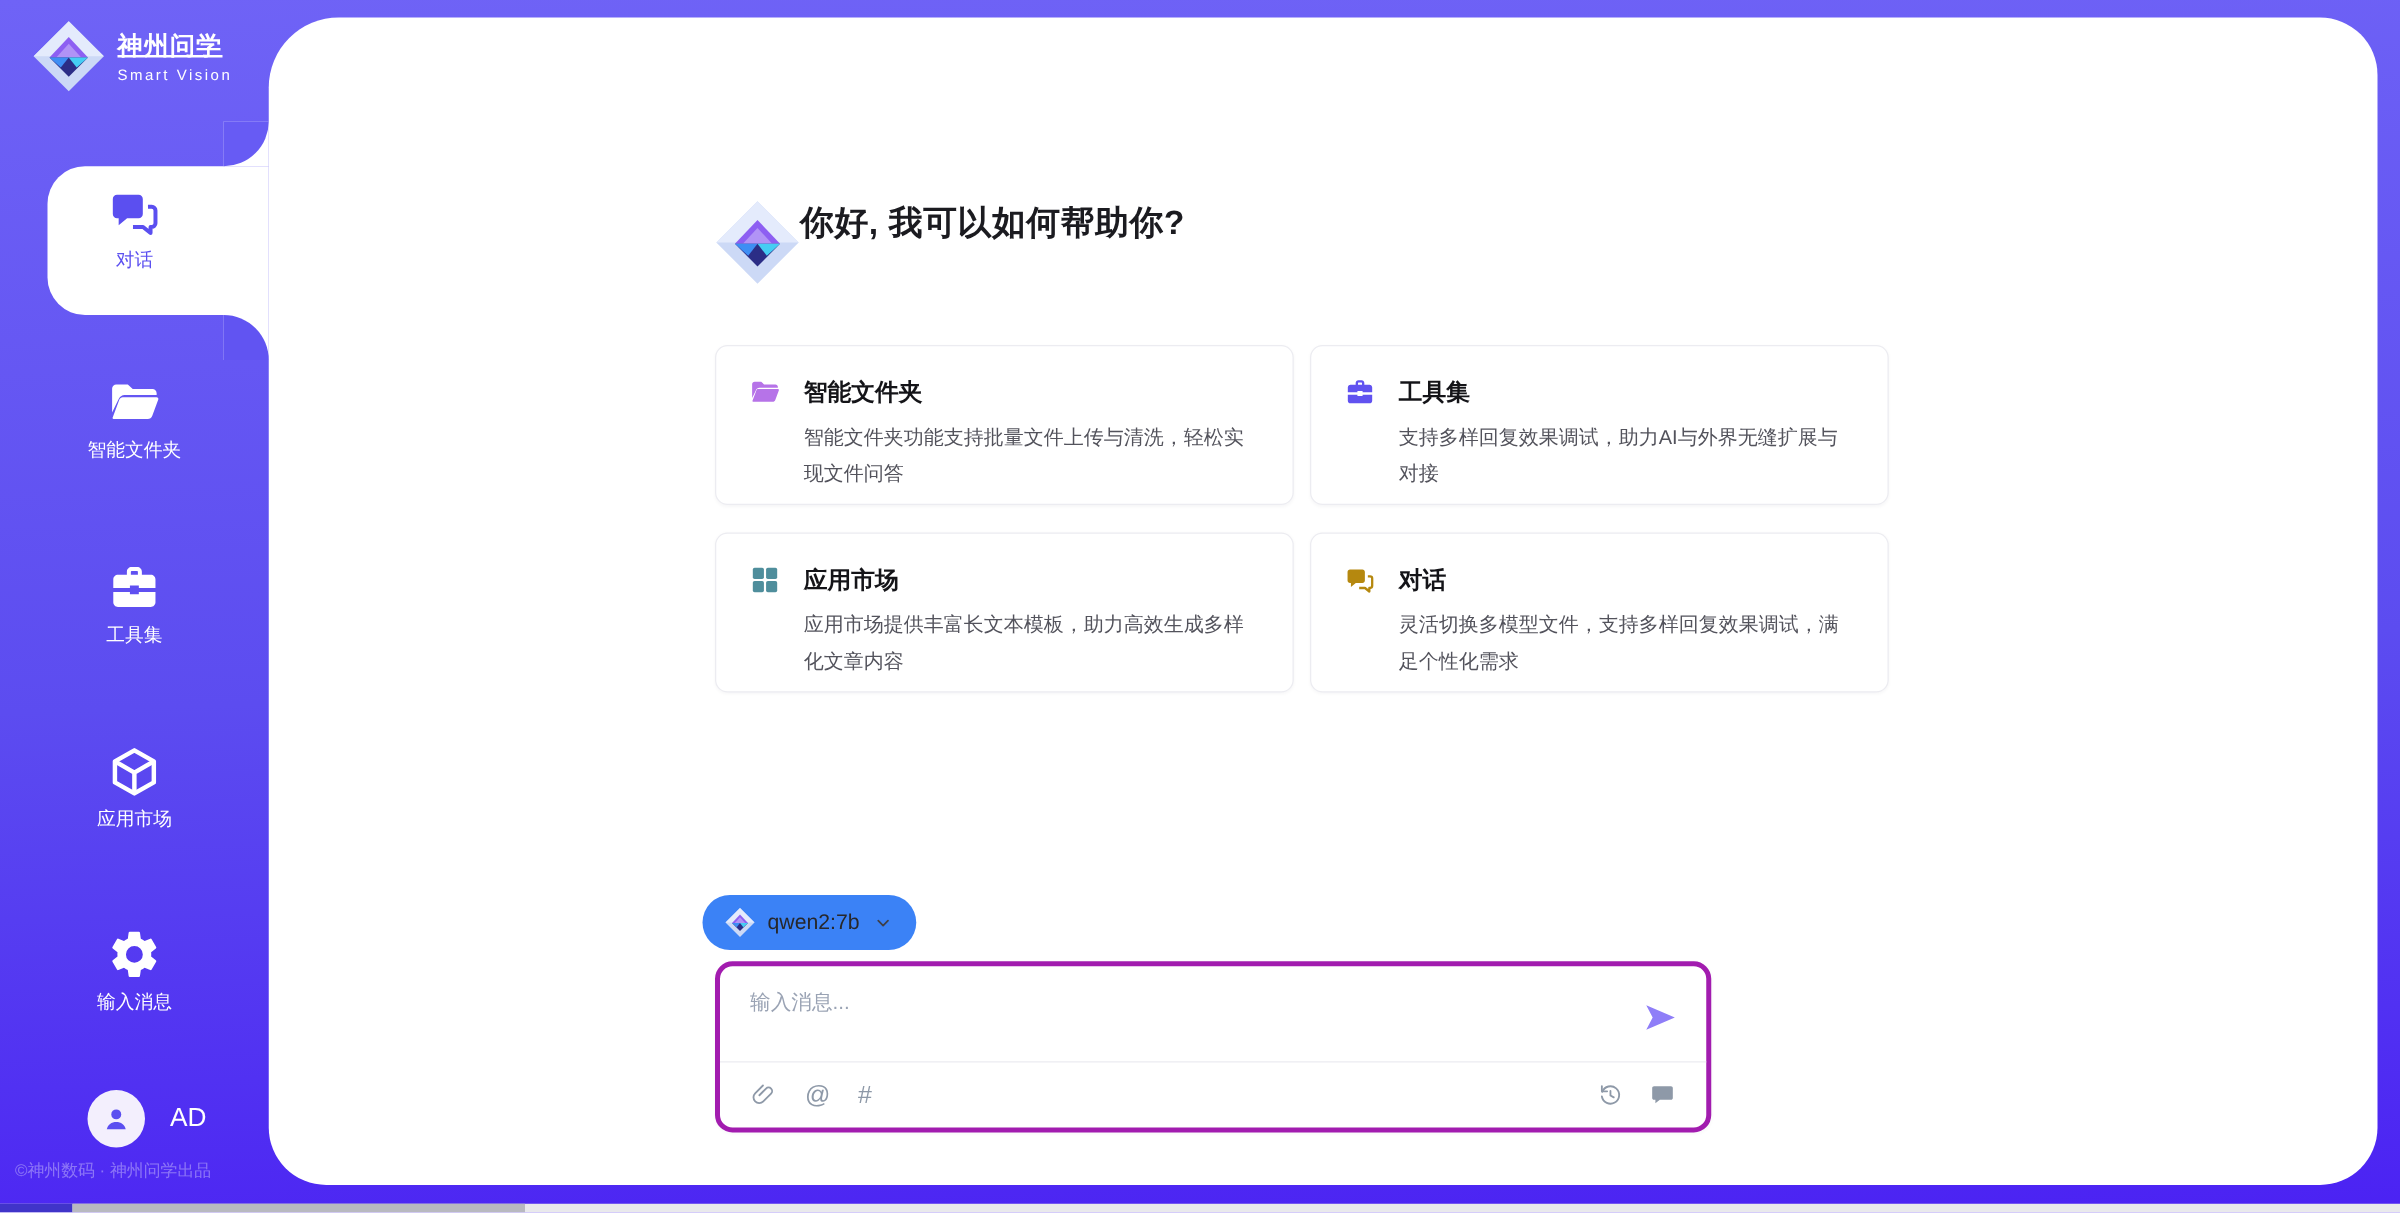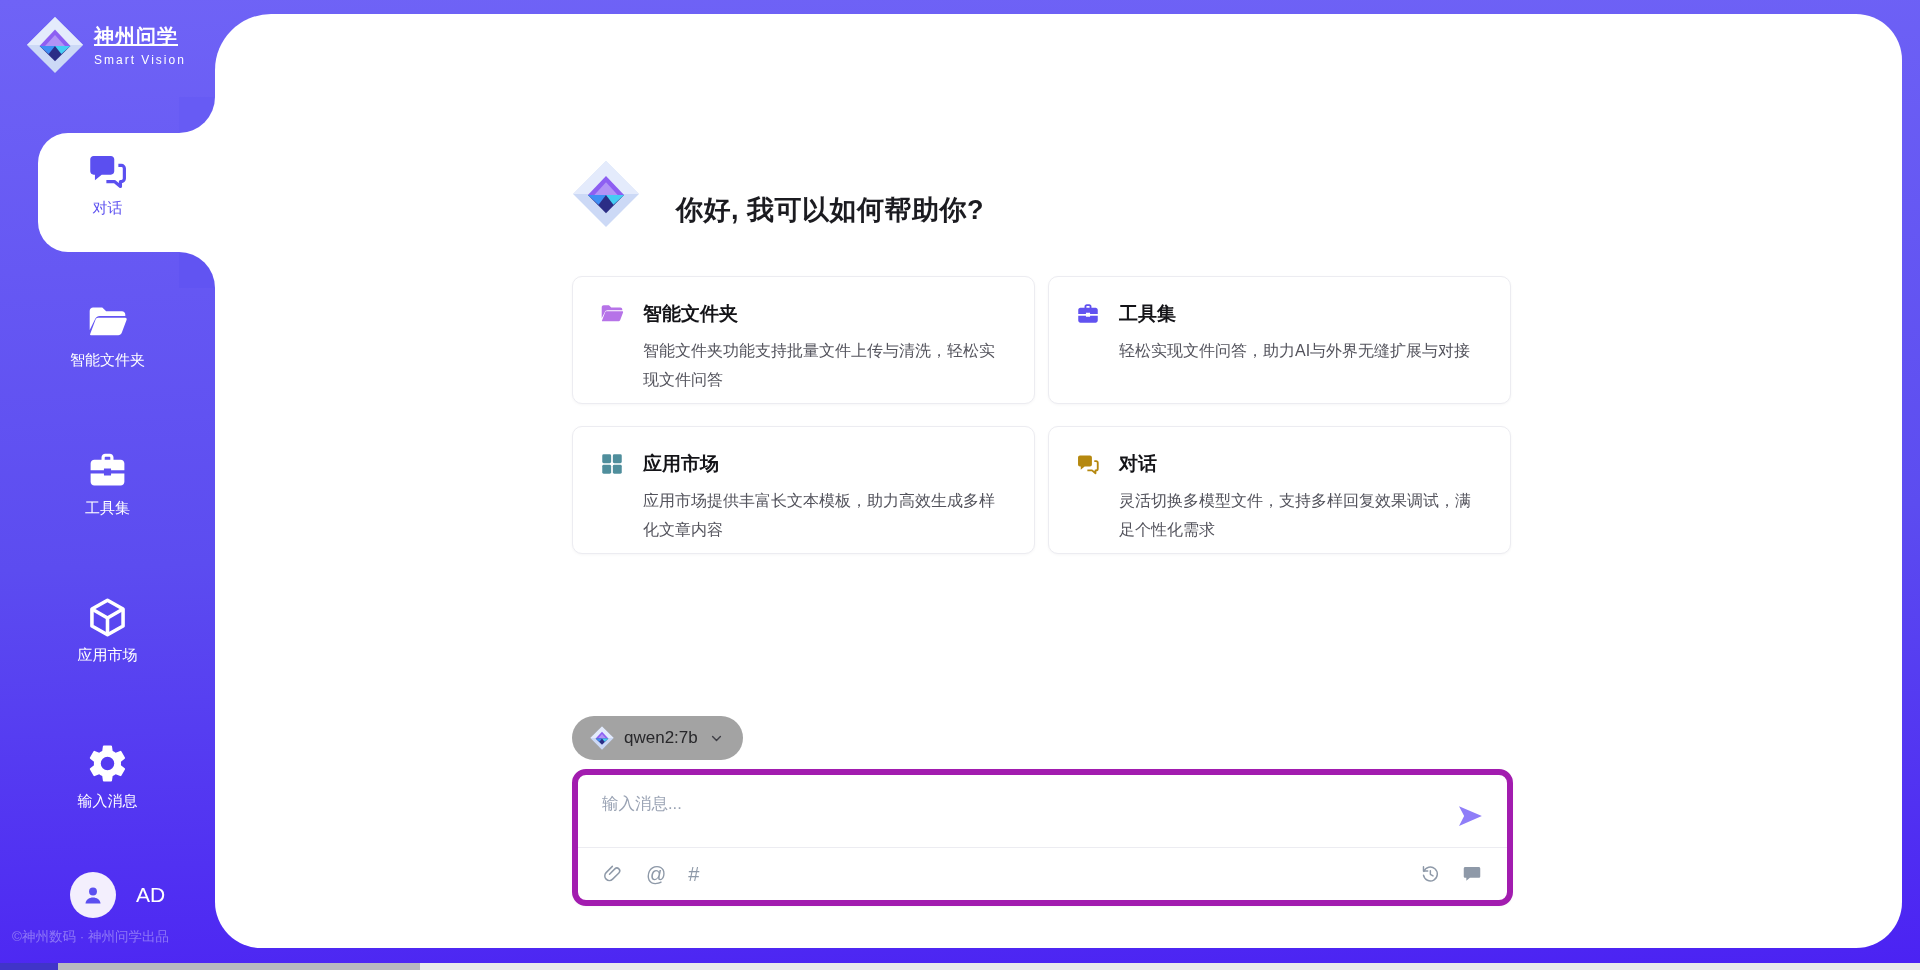--- a/index.html
+++ b/index.html
@@ -45,47 +45,47 @@
 
   .user-row { position:absolute; left:70px; top:872px; display:flex; align-items:center; gap:20px; }
   .avatar { width:46px; height:46px; border-radius:50%; background:#f3effd; color:#5b4ff0;
             display:flex; align-items:center; justify-content:center; }
   .avatar svg { width:28px; height:28px; }
   .user-name { color:#fff; font-size:21px; }
 
   .side-footer { position:absolute; left:12px; top:928px; color:rgba(255,255,255,0.35); font-size:13.5px; white-space:nowrap; }
 
   
-  .greeting-row { position:absolute; left:357px; top:146px; display:flex; align-items:flex-end; gap:36px; }
+  .greeting-row { position:absolute; left:357px; top:146px; display:flex; align-items:flex-start; }
   .greeting-row svg.diamond { width:68px; height:68px; }
   .greeting-text { font-size:27px; font-weight:800; color:#1b1b20; letter-spacing:0.5px; }
 
   .cards { position:absolute; left:357px; top:262px; width:944px;
            display:grid; grid-template-columns:463px 463px; column-gap:13px; row-gap:22px; }
   .card {
     height:128px; background:#fff; border:1px solid #ececf1; border-radius:10px;
     padding:24px 26px; box-shadow:0 1px 3px rgba(30,30,60,0.04); cursor:pointer;
   }
   .card-head { display:flex; align-items:center; gap:18px; }
   .card-head svg { width:26px; height:26px; flex:0 0 auto; }
   .card-title { font-size:19px; font-weight:800; color:#141418; }
   .card-desc { margin-left:44px; margin-top:9px; font-size:16px; line-height:29px; color:#53535c; }
 
   .model-pill {
-    position:absolute; left:357px; top:702px; height:44px;
+    position:absolute; left:347px; top:702px; height:44px;
     display:inline-flex; align-items:center; padding:0 18px; gap:10px;
-    background:#a3a3a3; border-radius:22px; cursor:pointer;
+    background:#3b82f6; border-radius:22px; cursor:pointer;
   }
   .model-pill svg.diamond { width:24px; height:24px; }
   .model-name { font-size:17px; color:#27272a; }
   .model-pill .chev { width:17px; height:17px; color:#3f3f46; }
 
   .composer {
-    position:absolute; left:357px; top:755px; width:941px; height:137px;
-    background:#fff; border:6px solid #a21caf; border-radius:14px;
+    position:absolute; left:357px; top:755px; width:797px; height:137px;
+    background:#fff; border:4px solid #a21caf; border-radius:14px;
     box-shadow:0 1px 3px rgba(30,30,60,0.03);
   }
   .composer textarea {
     position:absolute; left:24px; top:18px; width:820px; height:56px;
     border:none; outline:none; resize:none; background:transparent;
     font-family:inherit; font-size:16.5px; color:#333;
   }
   .composer textarea::placeholder { color:#9aa3b4; }
   .send-btn { position:absolute; right:22px; top:26px; width:30px; height:30px;
               border:none; background:transparent; color:#8f7ef8; cursor:pointer; }
@@ -259,21 +259,21 @@
         <div class="card-desc">智能文件夹功能支持批量文件上传与清洗，轻松实现文件问答</div>
       </div>
 
       <div class="card">
         <div class="card-head">
           <svg style="color: rgb(97, 82, 240);">
               <use href="#sym-toolbox"></use>
             </svg>
           <span class="card-title">工具集</span>
         </div>
-        <div class="card-desc">轻松实现文件问答，助力AI与外界无缝扩展与对接</div>
+        <div class="card-desc">支持多样回复效果调试，助力AI与外界无缝扩展与对接</div>
       </div>
 
       <div class="card">
         <div class="card-head">
           <svg style="color: rgb(79, 142, 156);">
               <use href="#sym-apps"></use>
             </svg>
           <span class="card-title">应用市场</span>
         </div>
         <div class="card-desc">应用市场提供丰富长文本模板，助力高效生成多样化文章内容</div>

